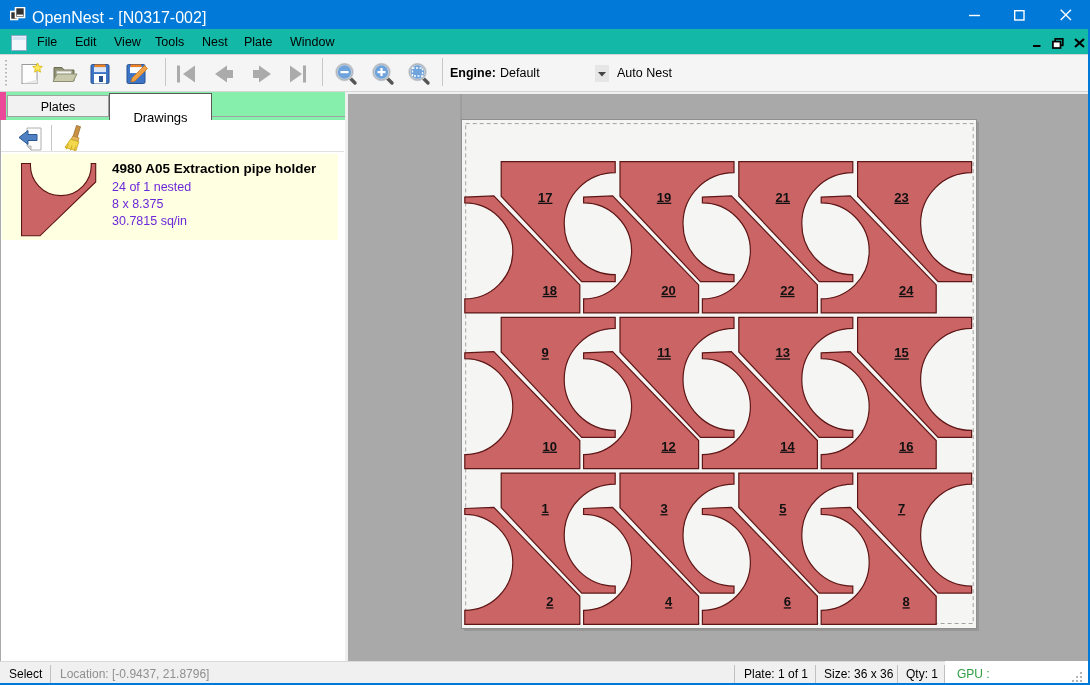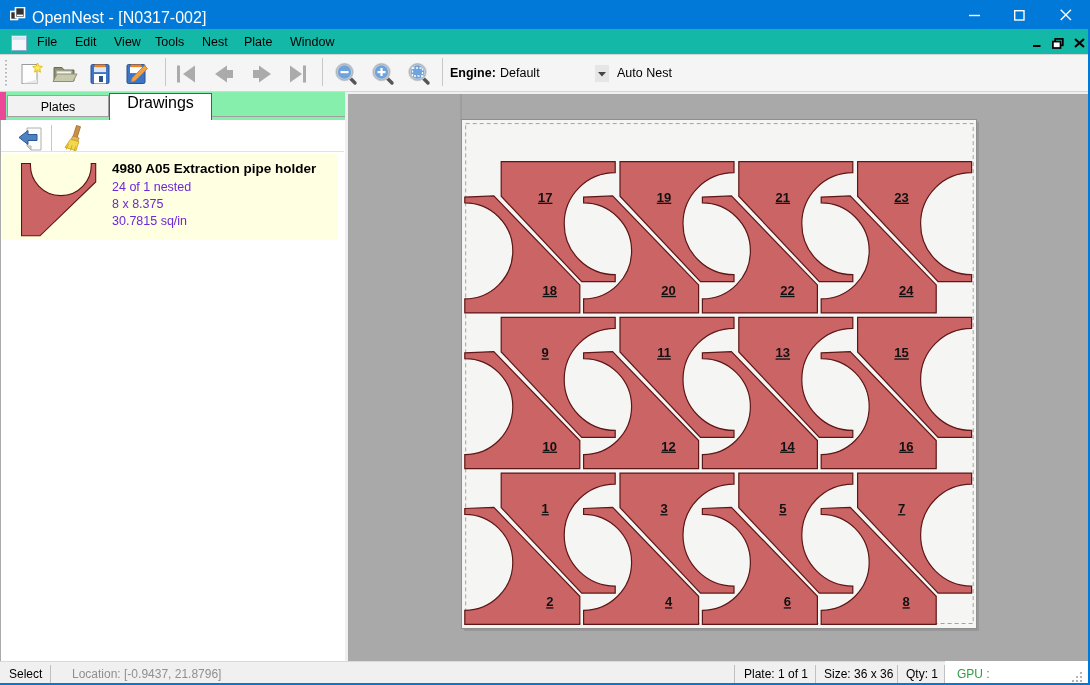--- a/index.html
+++ b/index.html
@@ -9,21 +9,21 @@
 
 #menu{left:0;top:29px;width:1090px;height:26px;background:#14b8a6;border-bottom:1px solid #d5d5d5}
 #menu span.mi{position:absolute;top:6px;font-size:12.5px;color:#000}
 
 #tbar{left:0;top:55px;width:1090px;height:37px;background:#f5f5f5;border-bottom:1px solid #d5d5d5}
 .sep{position:absolute;top:3px;width:1px;height:28px;background:#c8c8c8}
 
 #strip{left:0;top:92px;width:345px;height:28px;background:#86efac;border-left:6px solid #ec4899}
 #panel{left:0;top:120px;width:404px;height:541px;background:#fff;border-left:1px solid #aaa;border-right:1px solid #c0c0c0}
 #tabP{position:absolute;left:1px;top:2.5px;width:102px;height:21px;background:#f2f2f2;border:1px solid #a0a0a0;border-bottom:none;font-size:12.5px;text-align:center;padding-top:4px}
-#tabD{position:absolute;left:103px;top:1px;width:103px;height:27px;background:#fff;border:1px solid #5a5a5a;border-bottom:none;font-size:16px;text-align:center;padding-top:0;z-index:3}
+#tabD{position:absolute;left:103px;top:1px;width:103px;height:27px;background:#fff;border:1px solid #5a5a5a;border-bottom:none;font-size:13px;text-align:center;padding-top:16px;z-index:3}
 #stripline{position:absolute;left:0;top:23.5px;width:345px;height:1px;background:#a0a0a0}
 #ptool{position:absolute;left:0;top:0;width:343px;height:32px;border-bottom:1px solid #e2e2e2}
 #yitem{position:absolute;left:1px;top:34px;width:336px;height:86px;background:#ffffe1}
 #yitem .t1{position:absolute;left:110px;top:7px;font-weight:bold;font-size:13.5px;color:#000}
 #yitem .t2{position:absolute;left:110px;font-size:12.5px;color:#6d28d9}
 
 #cnv{left:348px;top:94px;width:740px;height:567px;background:#a9a9a9}
 
 #status{left:0;top:661px;width:945px;height:24px;background:#f0f0f0;border-top:1px solid #d9d9d9;font-size:12px}
 #status span{position:absolute;top:5px}
@@ -295,21 +295,21 @@
 <g transform="translate(821.2,507.3)">
         <path d="M0,1.2 L29,0 L115,89 L115,117 L0,117 L0,103 A48,48 0 1 0 0,7 Z" class="pt"></path>
         <text x="85" y="99" class="pn">8</text>
       </g>
  </svg>
 </div>
 
 <div class="abs" id="status">
  <span style="left:9px;color:#000">Select</span>
  <div class="ssep" style="left:50px"></div>
- <span style="left:72px;color:#8f8f8f">Location: [-0.9437, 21.8796]</span>
+ <span style="left:60px;color:#8f8f8f">Location: [-0.9437, 21.8796]</span>
  <div class="ssep" style="left:734px"></div>
  <span style="left:744px">Plate: 1 of 1</span>
  <div class="ssep" style="left:815px"></div>
  <span style="left:824px">Size: 36 x 36</span>
  <div class="ssep" style="left:897px"></div>
  <span style="left:906px">Qty: 1</span>
  <div class="ssep" style="left:944px"></div>
  <span style="left:957px;color:#2f9d43">GPU : Quadro P1000</span>
  <svg class="abs" style="left:1071px;top:9px" width="13" height="13">
   <g fill="#b5b5b5">

